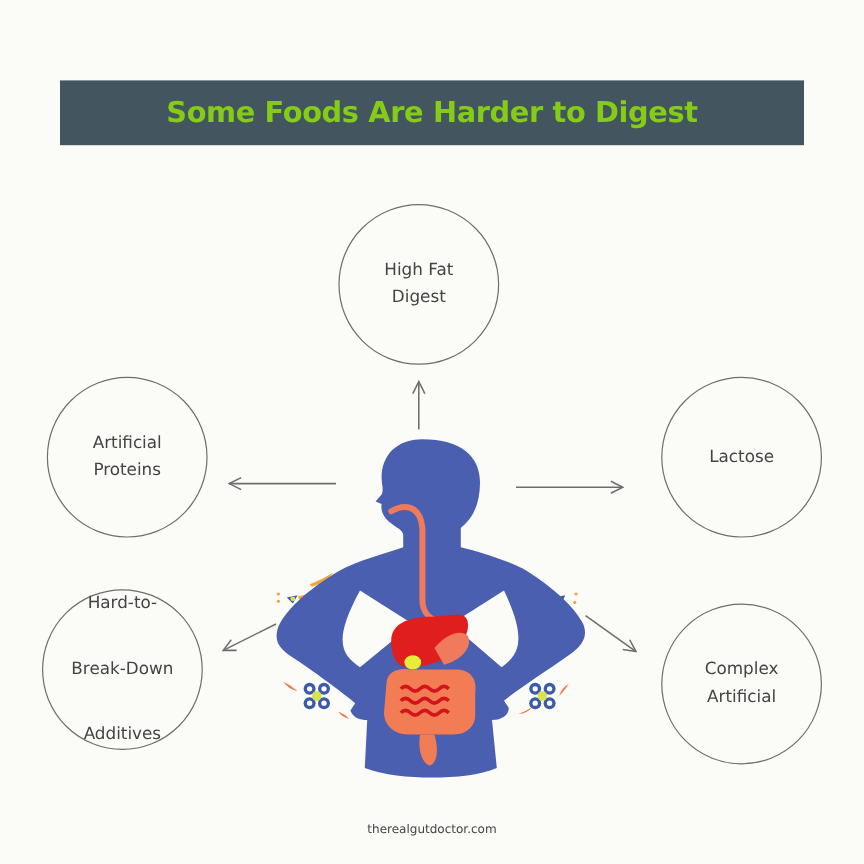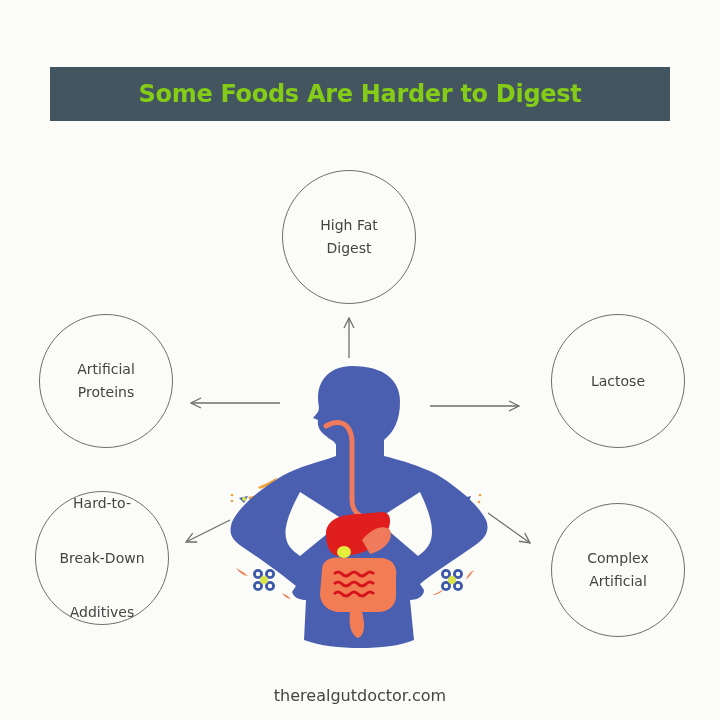--- a/index.html
+++ b/index.html
@@ -45,21 +45,21 @@
   .diagram-svg {
     position: absolute; left: 0; top: 0;
     width: 720px; height: 720px;
   }
   .footer {
     position: absolute;
     left: 0; top: 686px; width: 720px;
     text-align: center;
     color: #444444;
     font-family: "DejaVu Sans", sans-serif;
-    font-size: 16px;
+    font-size: 10px;
   }
 </style>
 </head>
 <body>
 
 <div class="title-bar">
   <span class="title-text">Some Foods Are Harder to Digest</span>
 </div>
 
 <svg class="diagram-svg" viewBox="0 0 720 720">

